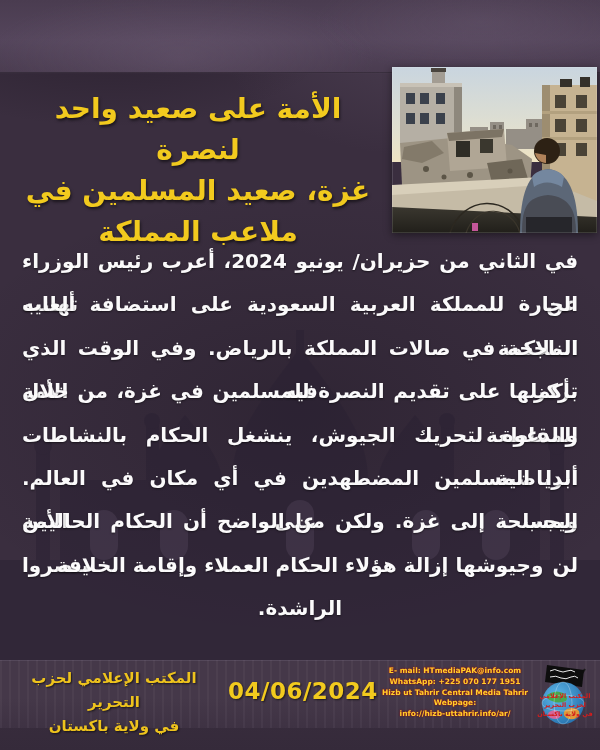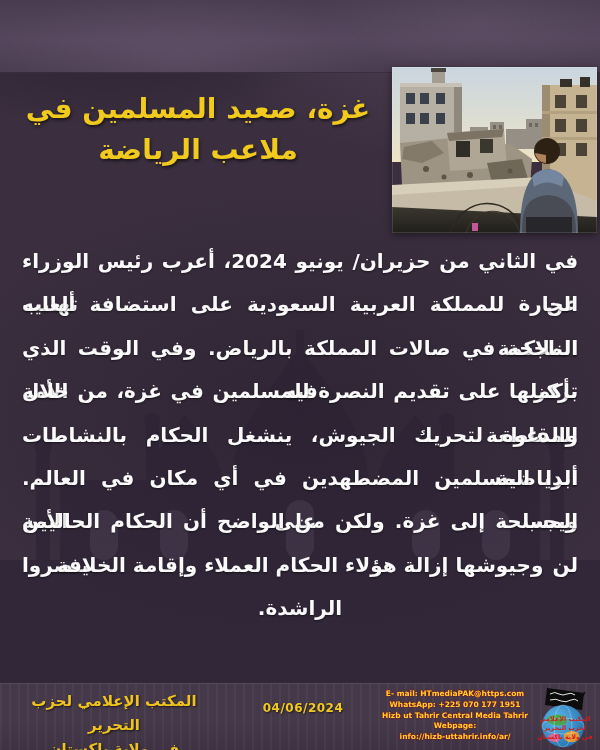--- a/index.html
+++ b/index.html
@@ -41,34 +41,34 @@
     direction:rtl;color:#fbfafb;font-weight:bold;font-size:20px;
     text-shadow:0 1px 2px rgba(0,0,0,.5);
   }
   .bline{
     height:43.4px;line-height:43.4px;white-space:normal;
     text-align:justify;text-align-last:justify;
   }
   .bline.last{text-align:center;text-align-last:center;}
   
   .footer{
-    position:absolute;left:0;top:683px;width:600px;height:67px;
+    position:absolute;left:0;top:660px;width:600px;height:67px;
     background:
       repeating-linear-gradient(90deg, rgba(255,255,255,.035) 0 2px, transparent 2px 9px),
       linear-gradient(180deg,#453849 0 55%,#3e3243 100%);
     border-top:1px solid rgba(190,170,200,.18);
   }
   .office{
     position:absolute;left:8px;top:5px;width:212px;direction:rtl;
     color:#eec31d;font-weight:bold;font-size:15px;line-height:24px;text-align:center;
     text-shadow:1px 1px 2px rgba(0,0,0,.6);
   }
   .date{
     position:absolute;left:228px;top:17px;width:150px;
-    color:#f2ca1e;font-weight:bold;font-size:12px;text-align:center;
+    color:#f2ca1e;font-weight:bold;font-size:23px;
     letter-spacing:.5px;text-shadow:1px 1px 2px rgba(0,0,0,.6);
   }
   .contact{
     position:absolute;left:374px;top:5px;width:162px;text-align:center;
     color:#ffd12b;font-weight:bold;font-size:7.5px;line-height:10.8px;
     text-shadow:0 0 1px #b01212,0 0 2px #8d0f0f;
   }
   .logo{position:absolute;left:537px;top:0px;width:58px;height:66px;text-align:right;}
 </style>
 </head>
@@ -98,22 +98,23 @@
     <g fill="#463a50">
       <rect x="90" y="180" width="28" height="50" rx="14"></rect>
       <rect x="160" y="180" width="28" height="50" rx="14"></rect>
       <rect x="286" y="170" width="28" height="60" rx="14"></rect>
       <rect x="412" y="180" width="28" height="50" rx="14"></rect>
       <rect x="482" y="180" width="28" height="50" rx="14"></rect>
     </g>
   </svg>
 
   <div class="title">
+    <div>الأمة على صعيد واحد لنصرة</div>
     <div>غزة، صعيد المسلمين في</div>
-    <div>ملاعب الرياضة</div>
+    <div>ملاعب المملكة</div>
   </div>
 
   <div class="photo">
     <svg viewBox="0 0 205 166" width="205" height="166">
       <defs>
         <linearGradient id="sky" x1="0" y1="0" x2="0" y2="1">
           <stop offset="0" stop-color="#c9d5df"></stop>
           <stop offset=".7" stop-color="#e2e0cf"></stop>
           <stop offset="1" stop-color="#efe3c2"></stop>
         </linearGradient>
@@ -222,21 +223,21 @@
 
   <div class="footer">
     <div class="office">
       <div>المكتب الإعلامي لحزب التحرير</div>
       <div>في ولاية باكستان</div>
     </div>
 
     <div class="date">04/06/2024</div>
 
     <div class="contact">
-      <div>E- mail: HTmediaPAK@https.com</div>
+      <div>E- mail: HTmediaPAK@info.com</div>
       <div>WhatsApp: +225 070 177 1951</div>
       <div>Hizb ut Tahrir Central Media Tahrir Webpage:</div>
       <div>info://hizb-uttahrir.info/ar/</div>
     </div>
 
     <div class="logo">
       <svg viewBox="0 0 58 66" width="58" height="66">
         <defs>
           <radialGradient id="glb" cx=".35" cy=".35" r=".8">
             <stop offset="0" stop-color="#5fb8e8"></stop>

